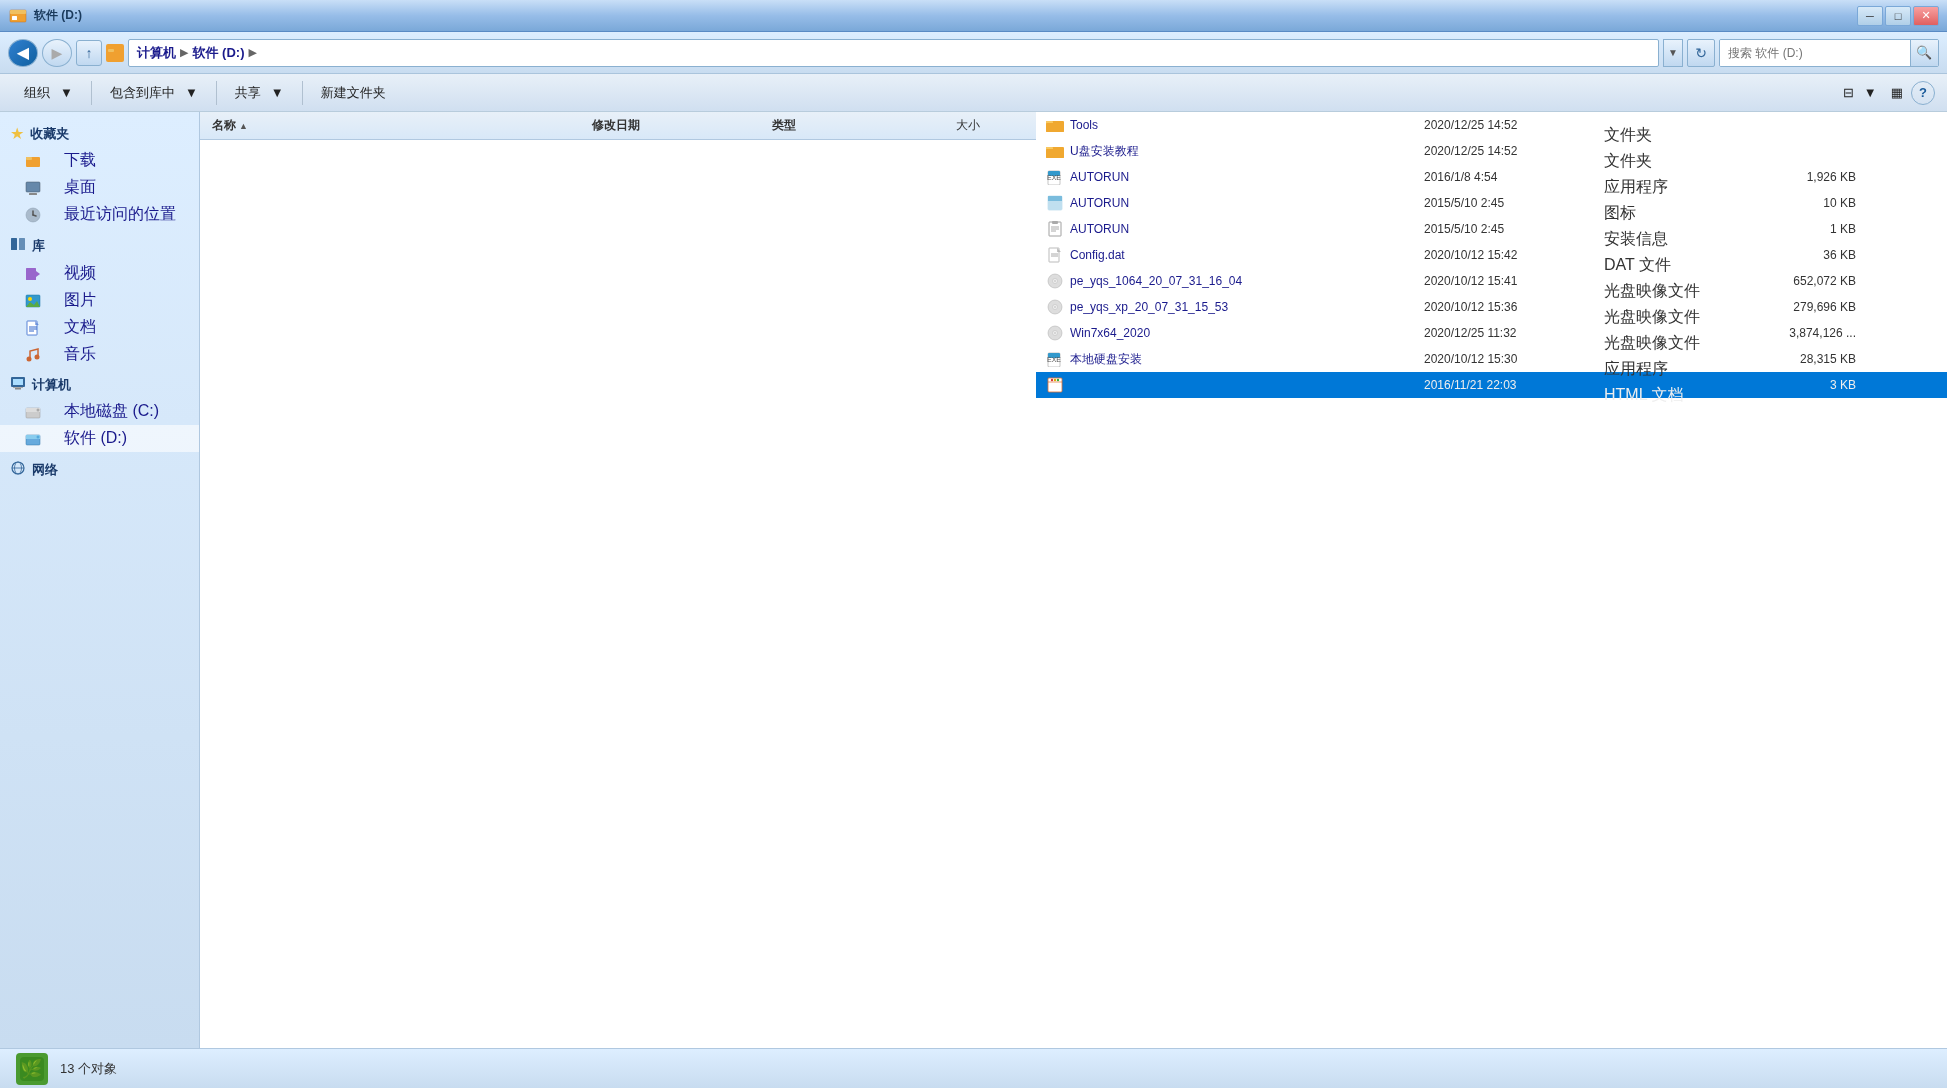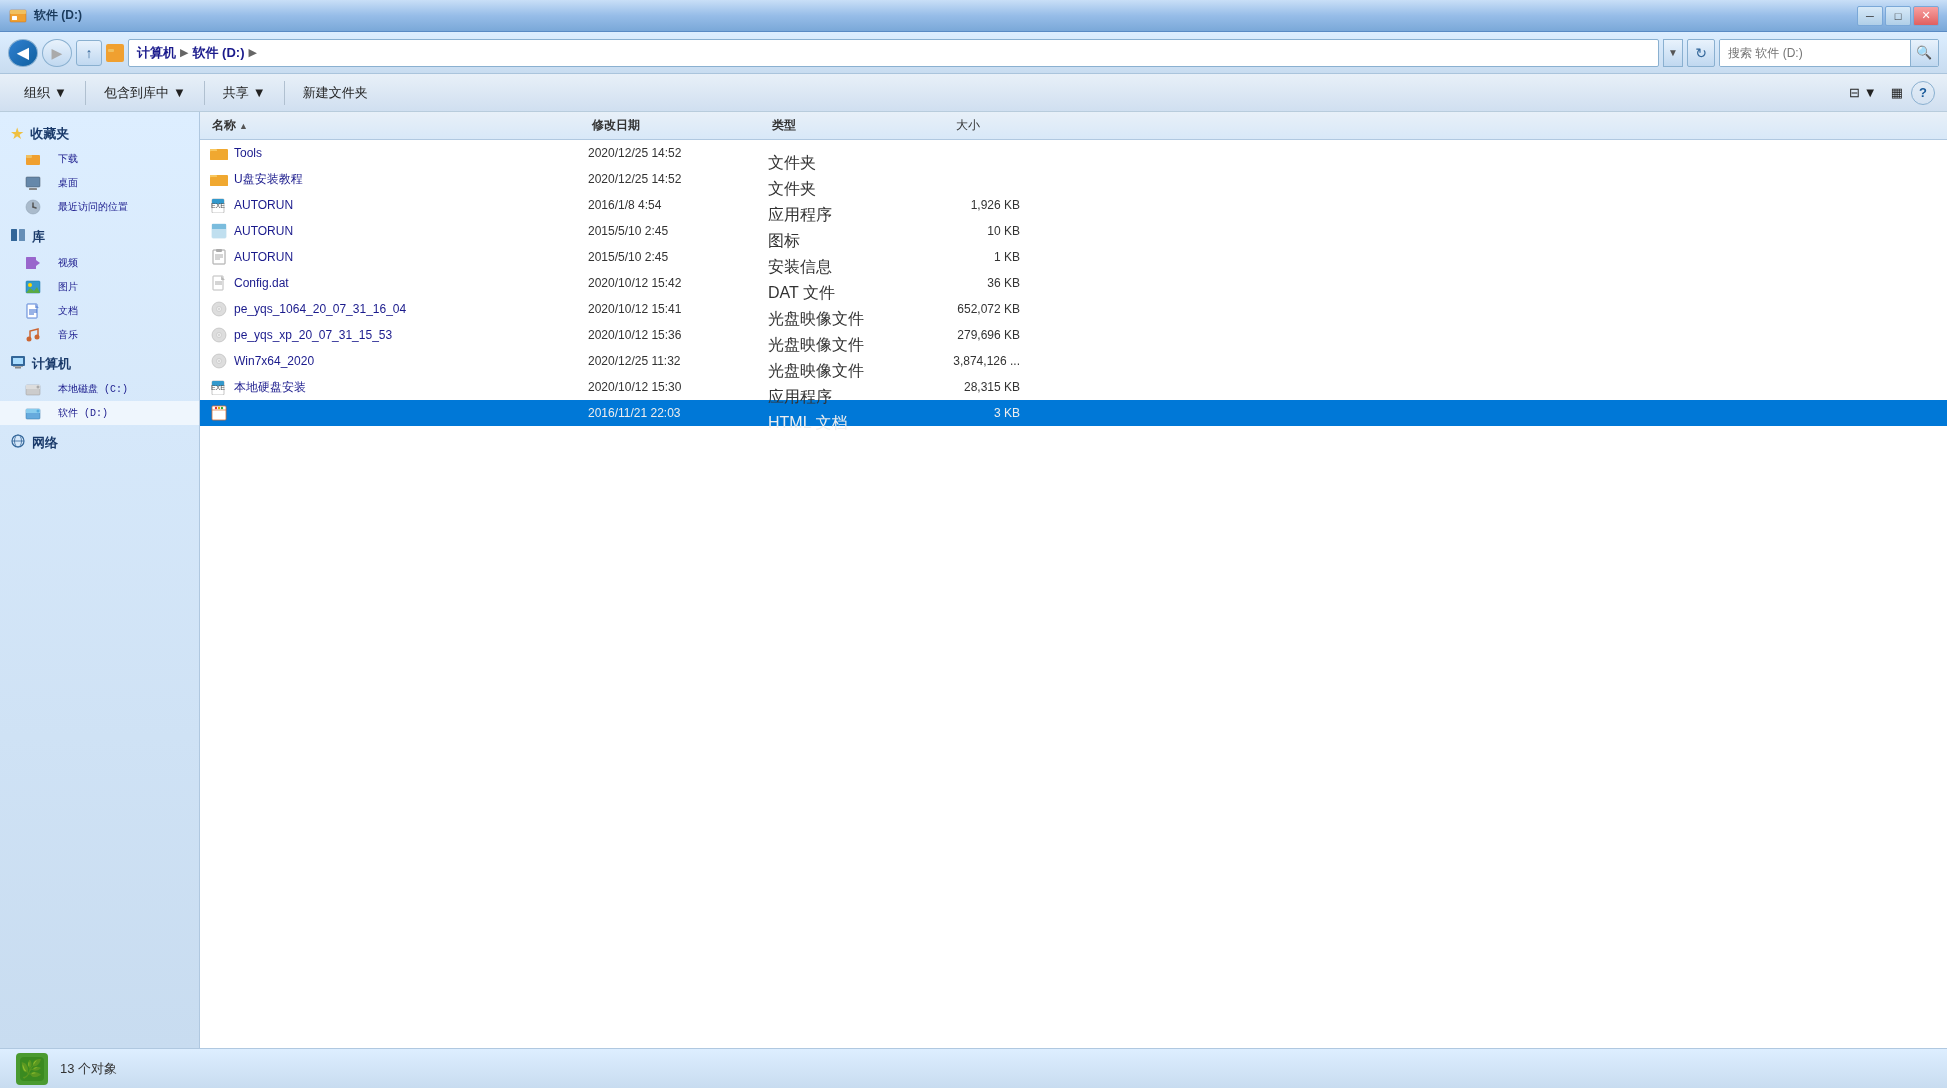--- a/index.html
+++ b/index.html
@@ -142,21 +142,21 @@
       height: 38px;
       display: flex;
       align-items: center;
       padding: 0 12px;
       gap: 2px;
       border-bottom: 1px solid #b8ccdc;
     }
     .toolbar-btn {
       height: 28px;
       padding: 0 12px;
-      display: flex; align-items: center; gap: 4px;
+      display: flex; align-items: center; gap: 10px;
       background: none;
       border: none;
       cursor: pointer;
       font-size: 13px;
       color: #222;
       border-radius: 2px;
     }
     .toolbar-sep { width: 1px; height: 24px; background: #b0c0d0; margin: 0 4px; }
     .toolbar-spacer { flex: 1; }
 
@@ -189,40 +189,39 @@
       font-size: 16px;
     }
     .sidebar-header-text {
       font-size: 13px;
       font-weight: bold;
       color: #1a3a6a;
     }
     .sidebar-item {
       display: flex;
       align-items: center;
-      gap: 16px;
+      gap: 22px;
       padding: 3px 10px 3px 24px;
       cursor: pointer;
-      font-size: 10px;
+      font-size: 16px;
       color: #1a1a8c;
-      font-family: Liberation Mono, monospace;
     }
     .sidebar-item.active { background: rgba(255,255,255,0.6); }
     .sidebar-item-icon {
       width: 18px; height: 18px;
       display: flex; align-items: center; justify-content: center;
       font-size: 14px;
     }
 
     
     .file-area {
       flex: 1;
       background: #fff;
       display: flex;
-      flex-direction: column;
+      flex-direction: row;
     }
     .column-header {
       display: flex;
       align-items: center;
       background: linear-gradient(to bottom, #e8f0f8, #d8e8f8);
       border-bottom: 1px solid #b0c8e0;
       height: 28px;
       padding: 0 8px;
       position: sticky;
       top: 0;

